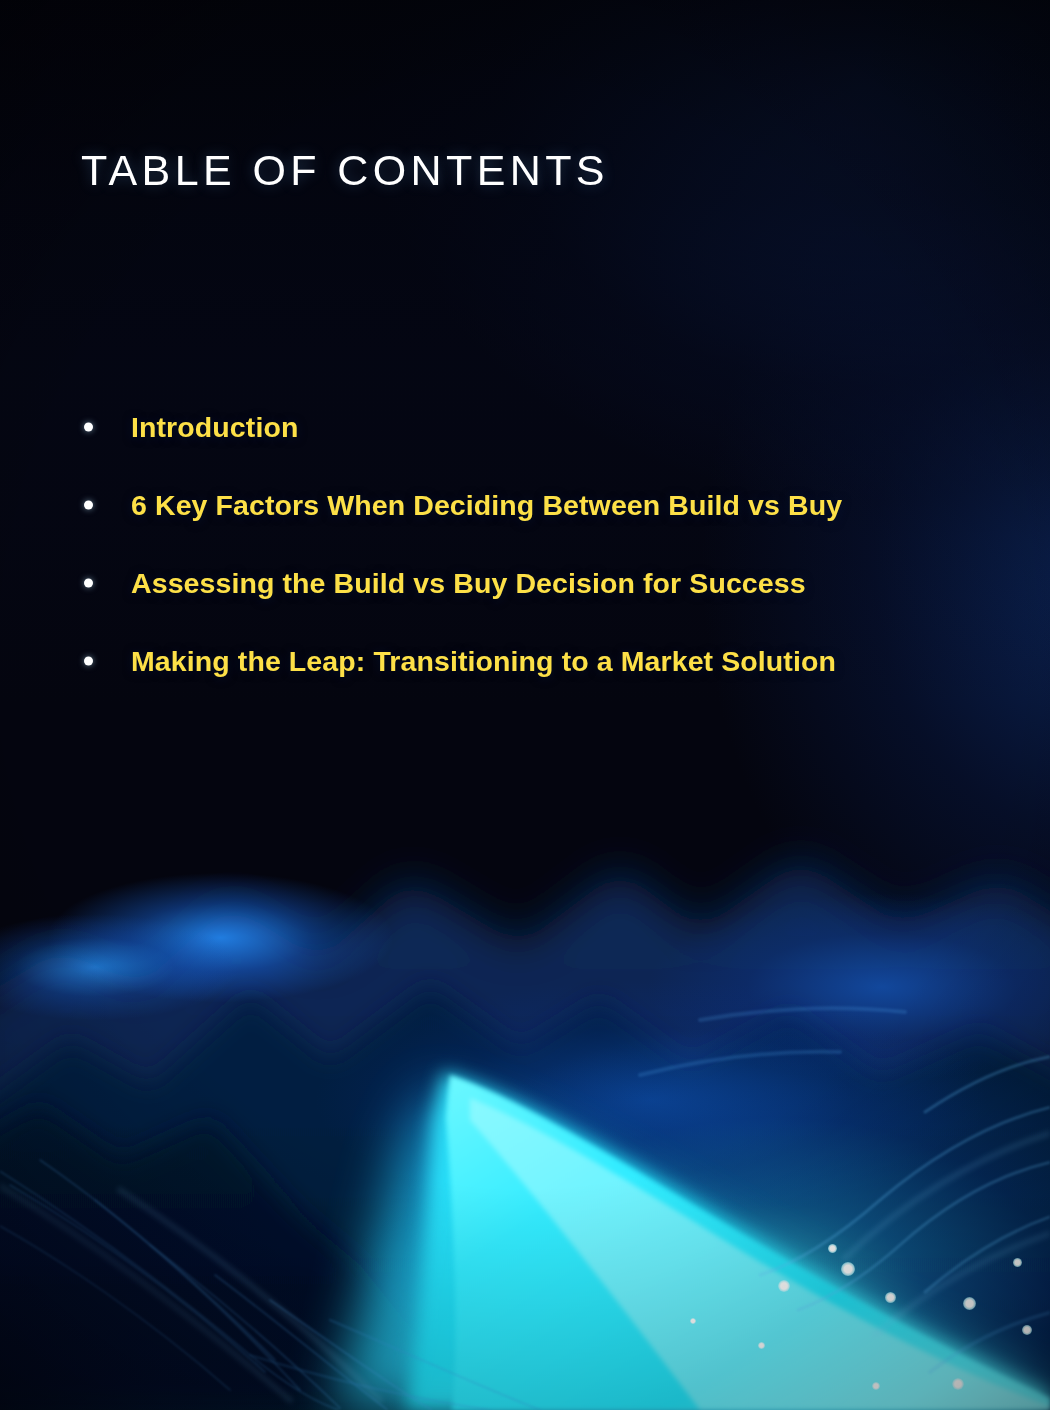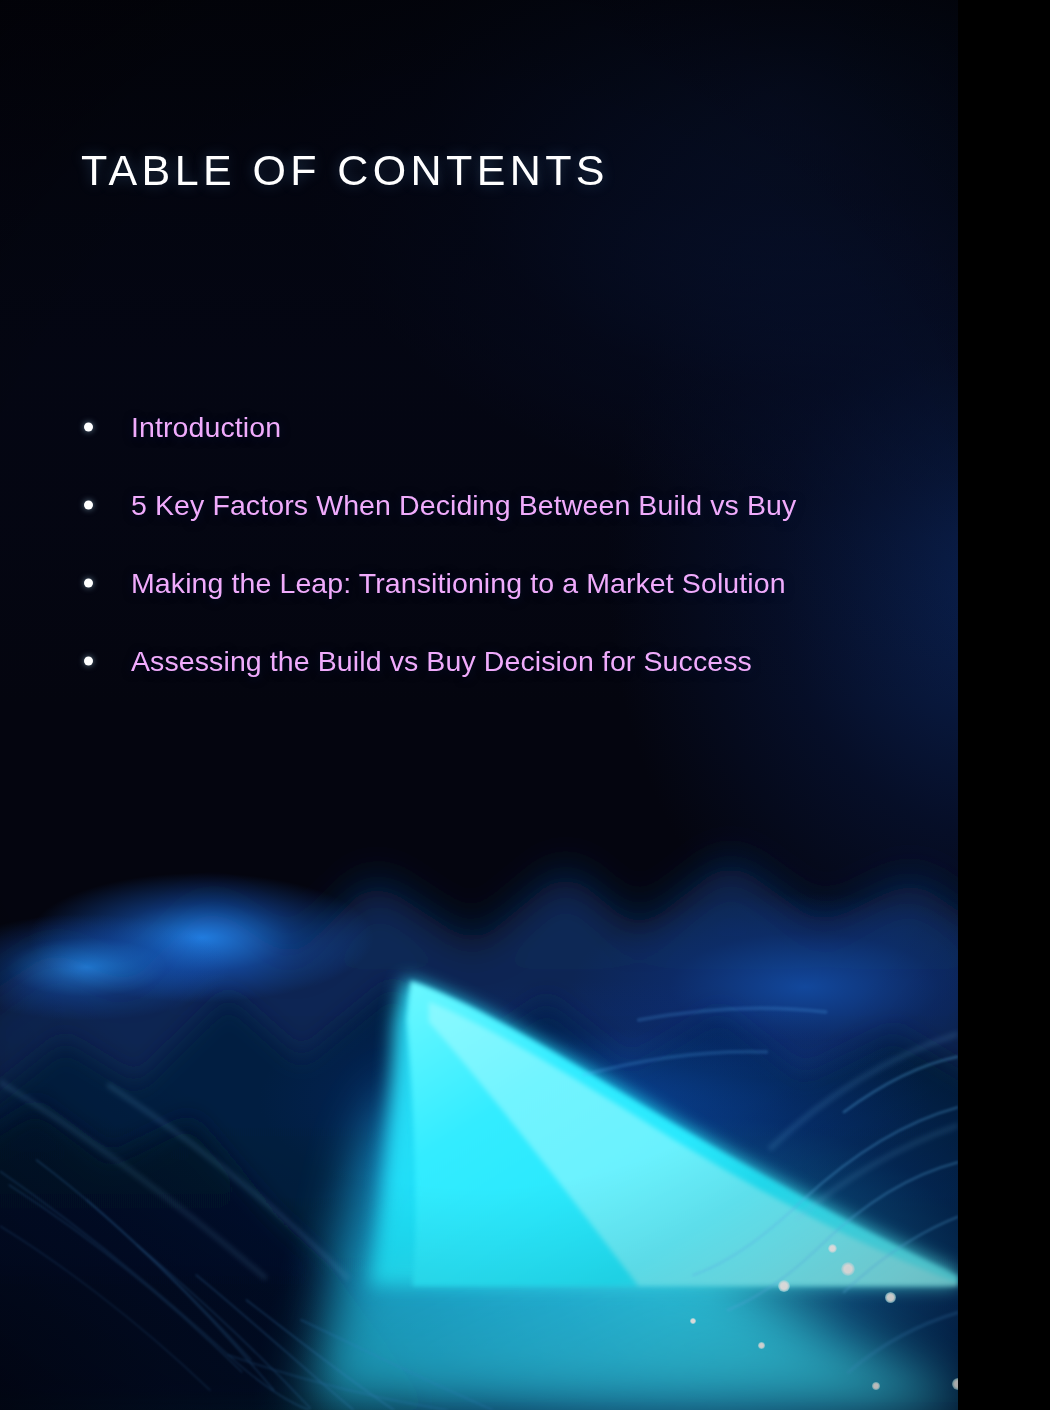--- a/index.html
+++ b/index.html
@@ -7,21 +7,21 @@
     margin: 0;
     padding: 0;
     background: #000;
   }
   body {
     font-family: "Liberation Sans", "DejaVu Sans", sans-serif;
   }
 
   #slide {
     position: relative;
-    width: 958px;
+    width: 1050px;
     height: 1410px;
     overflow: hidden;
     background: #04050f;
   }
 
   
   .bg-layer {
     position: absolute;
     inset: 0;
     pointer-events: none;
@@ -189,23 +189,23 @@
     top: 50%;
     transform: translateY(-50%);
     width: 9px;
     height: 9px;
     border-radius: 50%;
     background: #ffffff;
     box-shadow: 0 0 6px rgba(180,225,255,0.55);
   }
 
   .toc-label {
-    color: #f0abfc;
+    color: #fde047;
     font-size: 28.5px;
-    font-weight: 400;
+    font-weight: 700;
     letter-spacing: 0.1px;
     line-height: 1.2;
     white-space: nowrap;
     text-shadow: 0 1px 10px rgba(4,20,60,0.55);
   }
 </style>
 </head>
 <body>
 
 <div id="slide">
@@ -377,29 +377,29 @@
 
     <ul id="toc-list">
 
       <li class="toc-item">
         <span class="toc-bullet"></span>
         <span class="toc-label">Introduction</span>
       </li>
 
       <li class="toc-item">
         <span class="toc-bullet"></span>
-        <span class="toc-label">5 Key Factors When Deciding Between Build vs Buy</span>
+        <span class="toc-label">6 Key Factors When Deciding Between Build vs Buy</span>
+      </li>
+
+      <li class="toc-item">
+        <span class="toc-bullet"></span>
+        <span class="toc-label">Assessing the Build vs Buy Decision for Success</span>
       </li>
 
       <li class="toc-item">
         <span class="toc-bullet"></span>
         <span class="toc-label">Making the Leap: Transitioning to a Market Solution</span>
       </li>
 
-      <li class="toc-item">
-        <span class="toc-bullet"></span>
-        <span class="toc-label">Assessing the Build vs Buy Decision for Success</span>
-      </li>
-
 
     </ul>
   </div>
 </div>
 
 </body></html>

